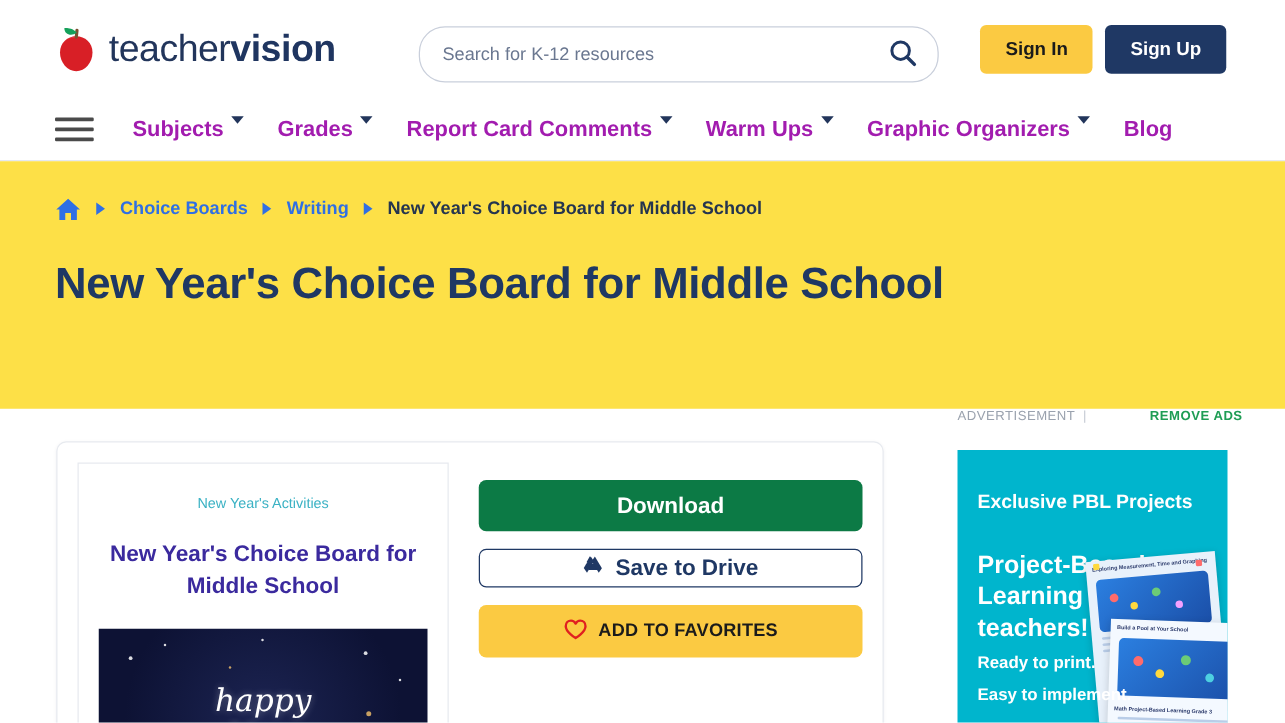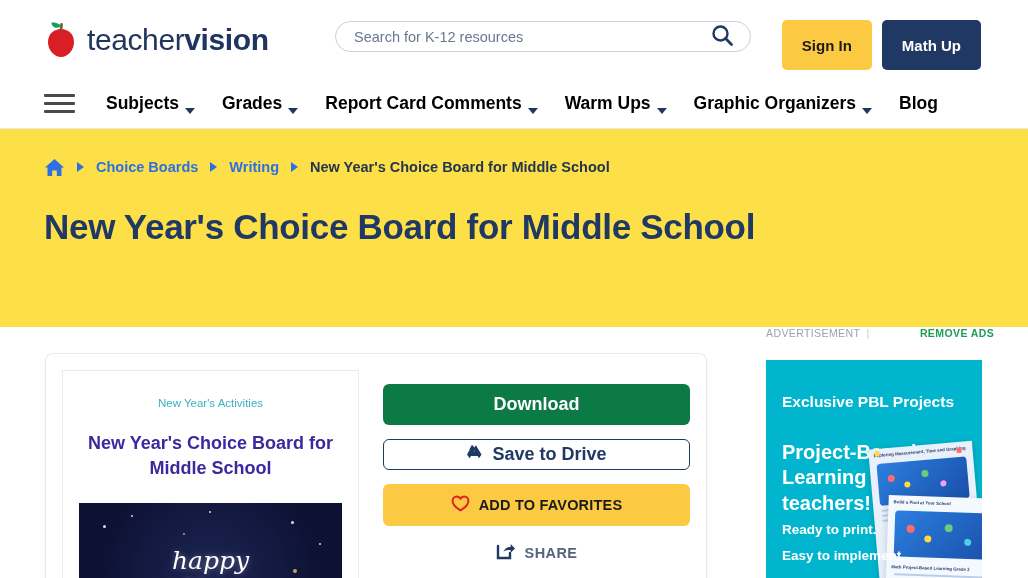--- a/index.html
+++ b/index.html
@@ -39,21 +39,21 @@
     color: #1f3864;
     line-height: 1;
     white-space: nowrap;
   }
   .logo-text .thin { font-weight: 400; color: #22355b; }
   .logo-text .bold { font-weight: 700; color: #1f3560; }
 
   .searchwrap {
     position: absolute;
     left: 335px; top: 21px;
-    width: 416px; height: 31px;
+    width: 416px; height: 45px;
     border: 1px solid #c9cfdb;
     border-radius: 21px;
     background: #fff;
     display: flex;
     align-items: center;
     padding: 0 14px 0 18px;
   }
   .searchwrap input {
     flex: 1;
     border: 0; outline: 0;
@@ -73,21 +73,21 @@
     right: 47px; top: 20px;
     display: flex; gap: 10px;
   }
   .btn-signin, .btn-signup {
     border: 0;
     border-radius: 5px;
     font-size: 15px;
     font-weight: 700;
     font-family: "Liberation Sans", sans-serif;
     padding: 0 20px;
-    height: 50px;
+    height: 39px;
     cursor: pointer;
     white-space: nowrap;
   }
   .btn-signin { background: #fbca42; color: #1b1b1b; }
   .btn-signup { background: #1f3864; color: #ffffff; }
 
   
   .navbar {
     height: 50px;
     background: #ffffff;
@@ -104,24 +104,24 @@
     margin-right: 28px;
   }
   .hamburger span {
     display: block; height: 3px; width: 31px;
     background: #4a4a4a; border-radius: 1px;
   }
   .navlinks { display: flex; align-items: center; gap: 27px; }
   .navlink {
     font-size: 17.5px;
     font-weight: 600;
-    color: #000000;
-    cursor: pointer;
-    white-space: nowrap;
-    display: flex; align-items: flex-end; gap: 6px;
+    color: #a21caf;
+    cursor: pointer;
+    white-space: nowrap;
+    display: flex; align-items: flex-start; gap: 6px;
   }
   .caret {
     display: inline-block;
     width: 0; height: 0;
     border-left: 5px solid transparent;
     border-right: 5px solid transparent;
     border-top: 6px solid #22355b;
   }
 
   
@@ -384,21 +384,21 @@
         <svg width="24" height="24" viewBox="0 0 24 24">
           <circle cx="10.5" cy="10.5" r="7" fill="none" stroke="#1f3864" stroke-width="2.4"></circle>
           <line x1="15.6" y1="15.6" x2="21.5" y2="21.5" stroke="#1f3864" stroke-width="2.8" stroke-linecap="round"></line>
         </svg>
       </span>
     </button>
   </div>
 
   <div class="auth">
     <button class="btn-signin">Sign In</button>
-    <button class="btn-signup">Math Up</button>
+    <button class="btn-signup">Sign Up</button>
   </div>
 </div>
 
 <div class="navbar">
   <div class="hamburger">
     <span></span>
     <span></span>
     <span></span>
   </div>
   <div class="navlinks">
@@ -493,29 +493,20 @@
 
       <button class="btn btn-fav">
         <span>
           <svg width="19" height="17" viewBox="0 0 19 17">
             <path d="M9.5 15.4 C9.5 15.4 1.6 10.6 1.6 5.9 C1.6 3.3 3.5 1.5 5.8 1.5 C7.4 1.5 8.8 2.5 9.5 3.9 C10.2 2.5 11.6 1.5 13.2 1.5 C15.5 1.5 17.4 3.3 17.4 5.9 C17.4 10.6 9.5 15.4 9.5 15.4 Z" fill="none" stroke="#e02020" stroke-width="1.9" stroke-linejoin="round"></path>
           </svg>
         </span>
         <span>ADD TO FAVORITES</span>
       </button>
 
-      <div class="share-row">
-        <span>
-          <svg width="19" height="18" viewBox="0 0 19 18">
-            <path d="M2 4 L2 16 L14 16 L14 11" fill="none" stroke="#1f3864" stroke-width="2.4" stroke-linecap="round"></path>
-            <path d="M7.5 9.5 C9.2 5.6 12.2 4.9 14.6 4.9 L14.6 2 L19 6.5 L14.6 10.7 L14.6 7.9 C11.8 7.9 9.2 8.2 7.5 9.5 Z" fill="#1f3864"></path>
-          </svg>
-        </span>
-        <span class="share-label">SHARE</span>
-      </div>
 
     </div>
   </div>
 
   <div class="rail">
     <div class="ad-label">
       <span class="adv">ADVERTISEMENT</span>
       <span class="sep">|</span>
       <span class="rm">REMOVE ADS</span>
     </div>

